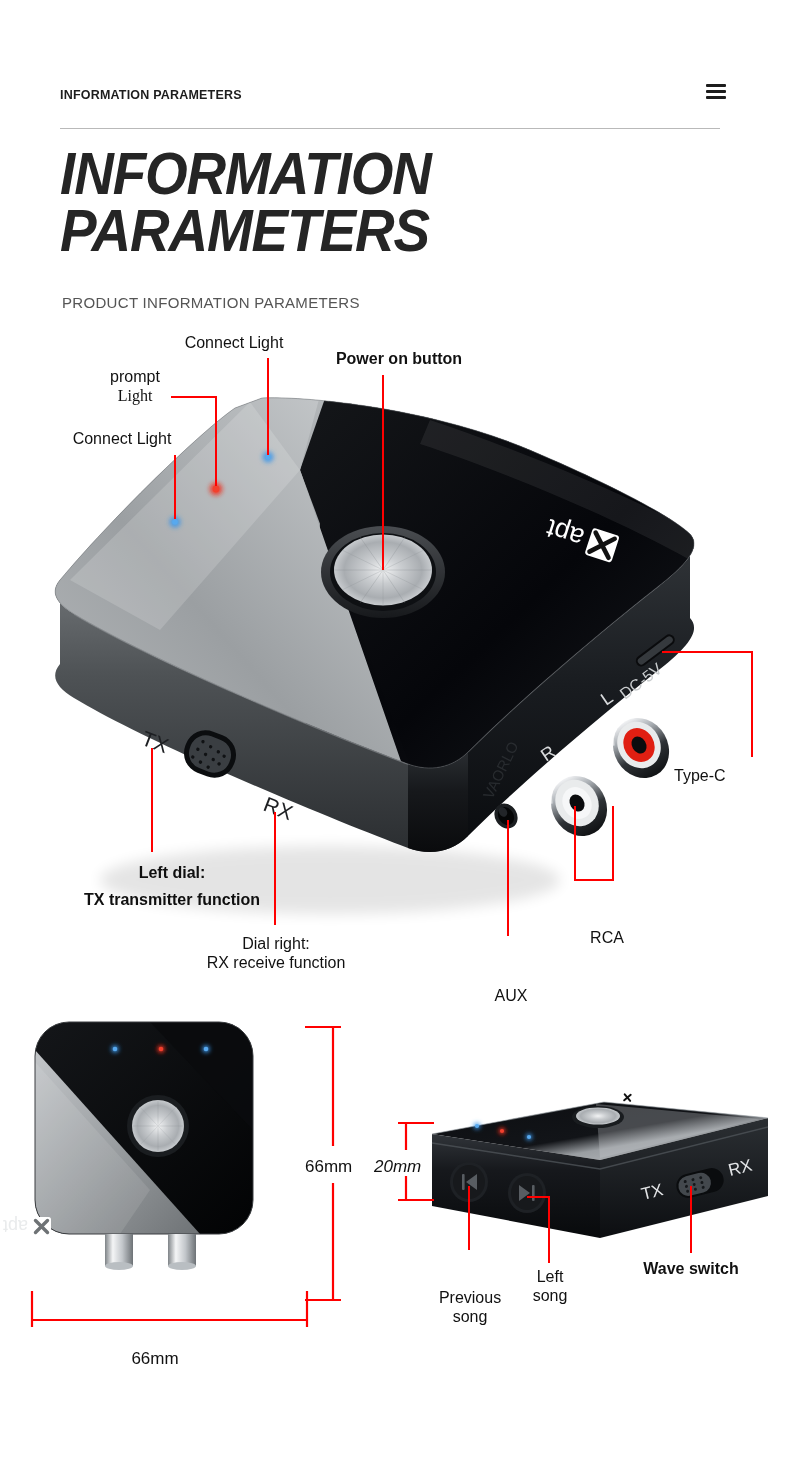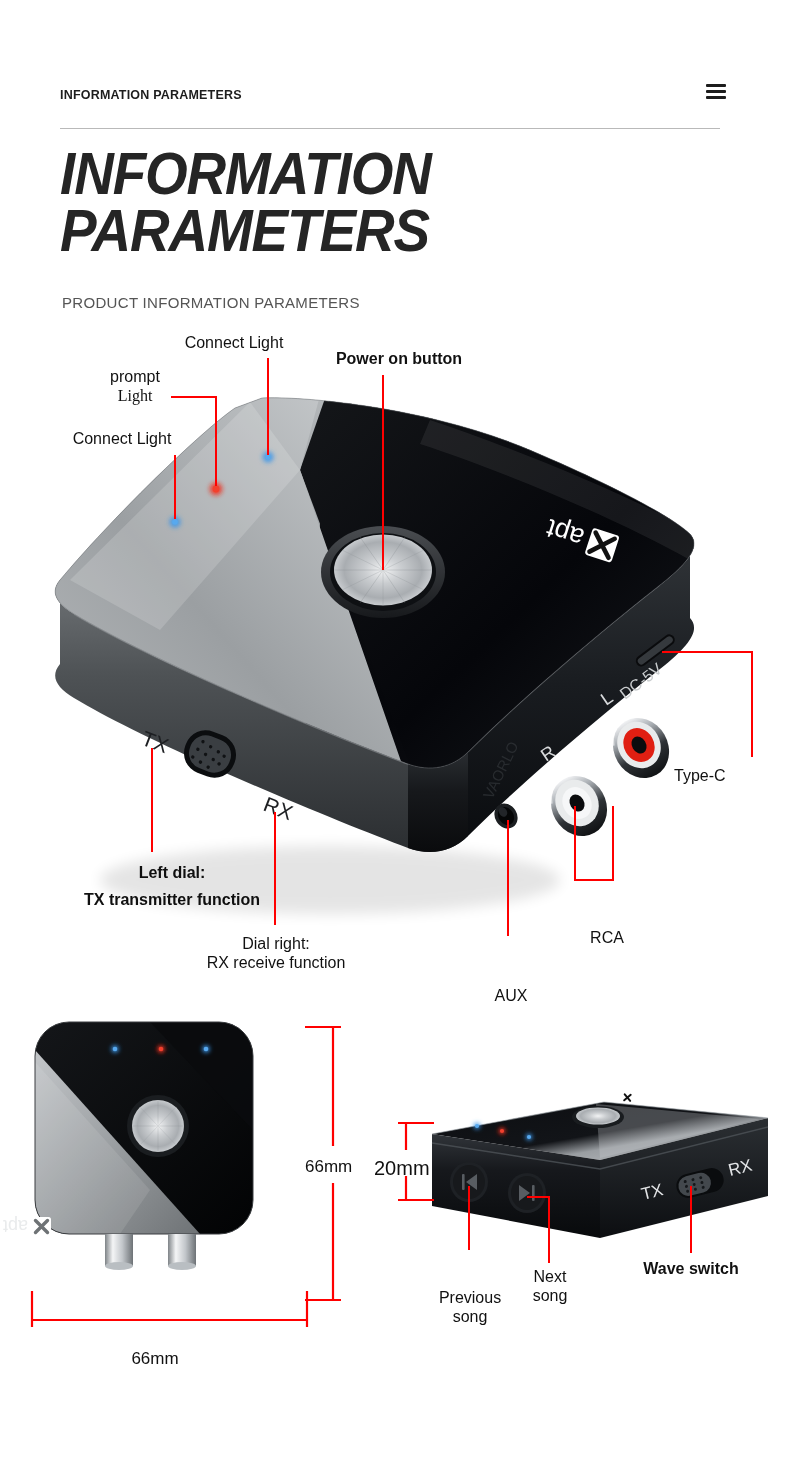--- a/index.html
+++ b/index.html
@@ -101,30 +101,30 @@
     <span style="display:block;">Dial right:</span>
     <span style="display:block;">RX receive function</span>
   </div>
 
   <div class="cl c" style="left:118px;top:1349px;width:74px;font-size:17px;">
     <span>66mm</span>
   </div>
   <div class="cl" style="left:305px;top:1157px;font-size:17px;">
     <span>66mm</span>
   </div>
-  <div class="cl" style="left:374px;top:1157px;font-size:20px;">
+  <div class="cl" style="left:374px;top:1157px;font-size:17px;font-style:italic;">
     <span>20mm</span>
   </div>
 
   <div class="cl c" style="left:416px;top:1255px;width:108px;">
     <span style="display:block;margin-top:34px;">Previous</span>
     <span style="display:block;">song</span>
   </div>
   <div class="cl c" style="left:510px;top:1268px;width:80px;">
-    <span style="display:block;">Next</span>
+    <span style="display:block;">Left</span>
     <span style="display:block;">song</span>
   </div>
   <div class="cl c" style="left:618px;top:1260px;width:146px;font-weight:bold;">
     <span>Wave switch</span>
   </div>
 
   <svg class="stage" viewBox="0 0 790 1476">
     <defs>
 
       <linearGradient id="topSilver" x1="0" y1="1" x2="1" y2="0">

